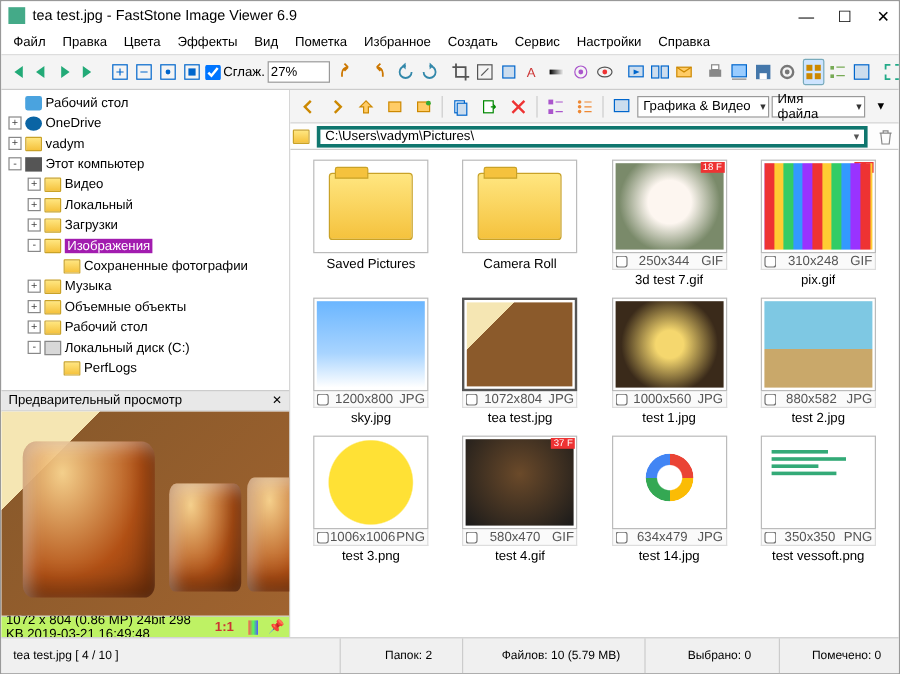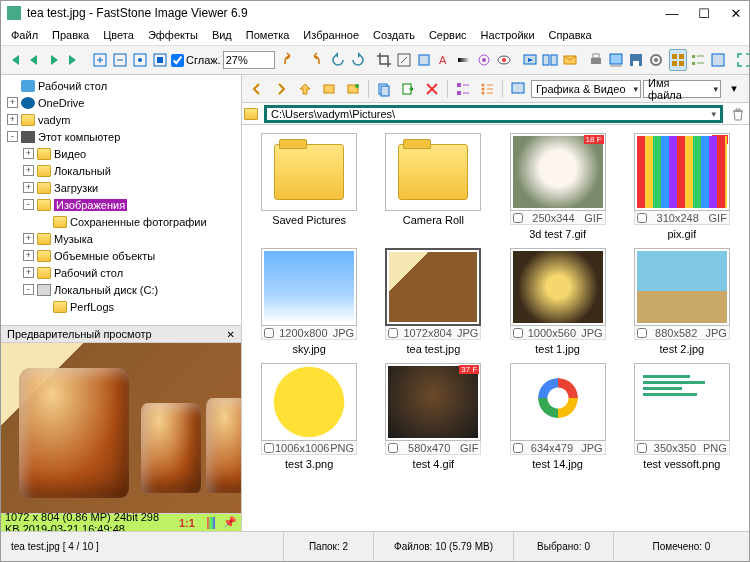--- a/index.html
+++ b/index.html
@@ -50,21 +50,21 @@
 .timgwrap { width: 96px; height: 78px; border: 1px solid #bbb; background: #fff; display: flex; align-items: center; justify-content: center; position: relative; padding: 2px; }
 .timgwrap.sel { border: 2px solid #555; }
 .timg { width: 100%; height: 100%; }
 .infobar { width: 96px; height: 14px; display: flex; align-items: center; justify-content: space-between; font-size: 9px; color: #555; padding: 0 2px; border: 1px solid #ddd; border-top: none; background: #fafafa; }
 .infobar input[type=checkbox] { width: 10px; height: 10px; }
 .tname { margin-top: 3px; font-size: 11px; text-align: center; max-width: 100px; overflow: hidden; white-space: nowrap; text-overflow: ellipsis; }
 .foldericon { width: 70px; height: 56px; background: linear-gradient(#ffe680, #f5c23d); border: 1px solid #c9a227; border-radius: 3px; position: relative; }
 .foldericon::before { content: ""; position: absolute; top: -6px; left: 4px; width: 26px; height: 8px; background: #f5c23d; border: 1px solid #c9a227; border-radius: 2px 2px 0 0; }
 .badge { position: absolute; top: 1px; right: 1px; background: #e33; color: #fff; font-size: 8px; padding: 0 2px; }
 .statusbar { height: 30px; border-top: 1px solid #ccc; background: #f0f0f0; display: flex; flex-direction: column; }
-.statusinner { flex: 1; display: flex; align-items: center; }
+.statusinner { flex: 1; display: flex; align-items: center; gap: 12px; }
 .statusbar .cell { border-right: 1px solid #ccc; padding: 0 10px; height: 100%; display: flex; align-items: center; font-size: 10px; }
 
 .ic { width: 16px; height: 16px; }
 </style>
 </head>
 <body>
 
 <div class="titlebar">
   <div class="icon"></div>
   <div class="title">tea test.jpg  -  FastStone Image Viewer 6.9</div>

